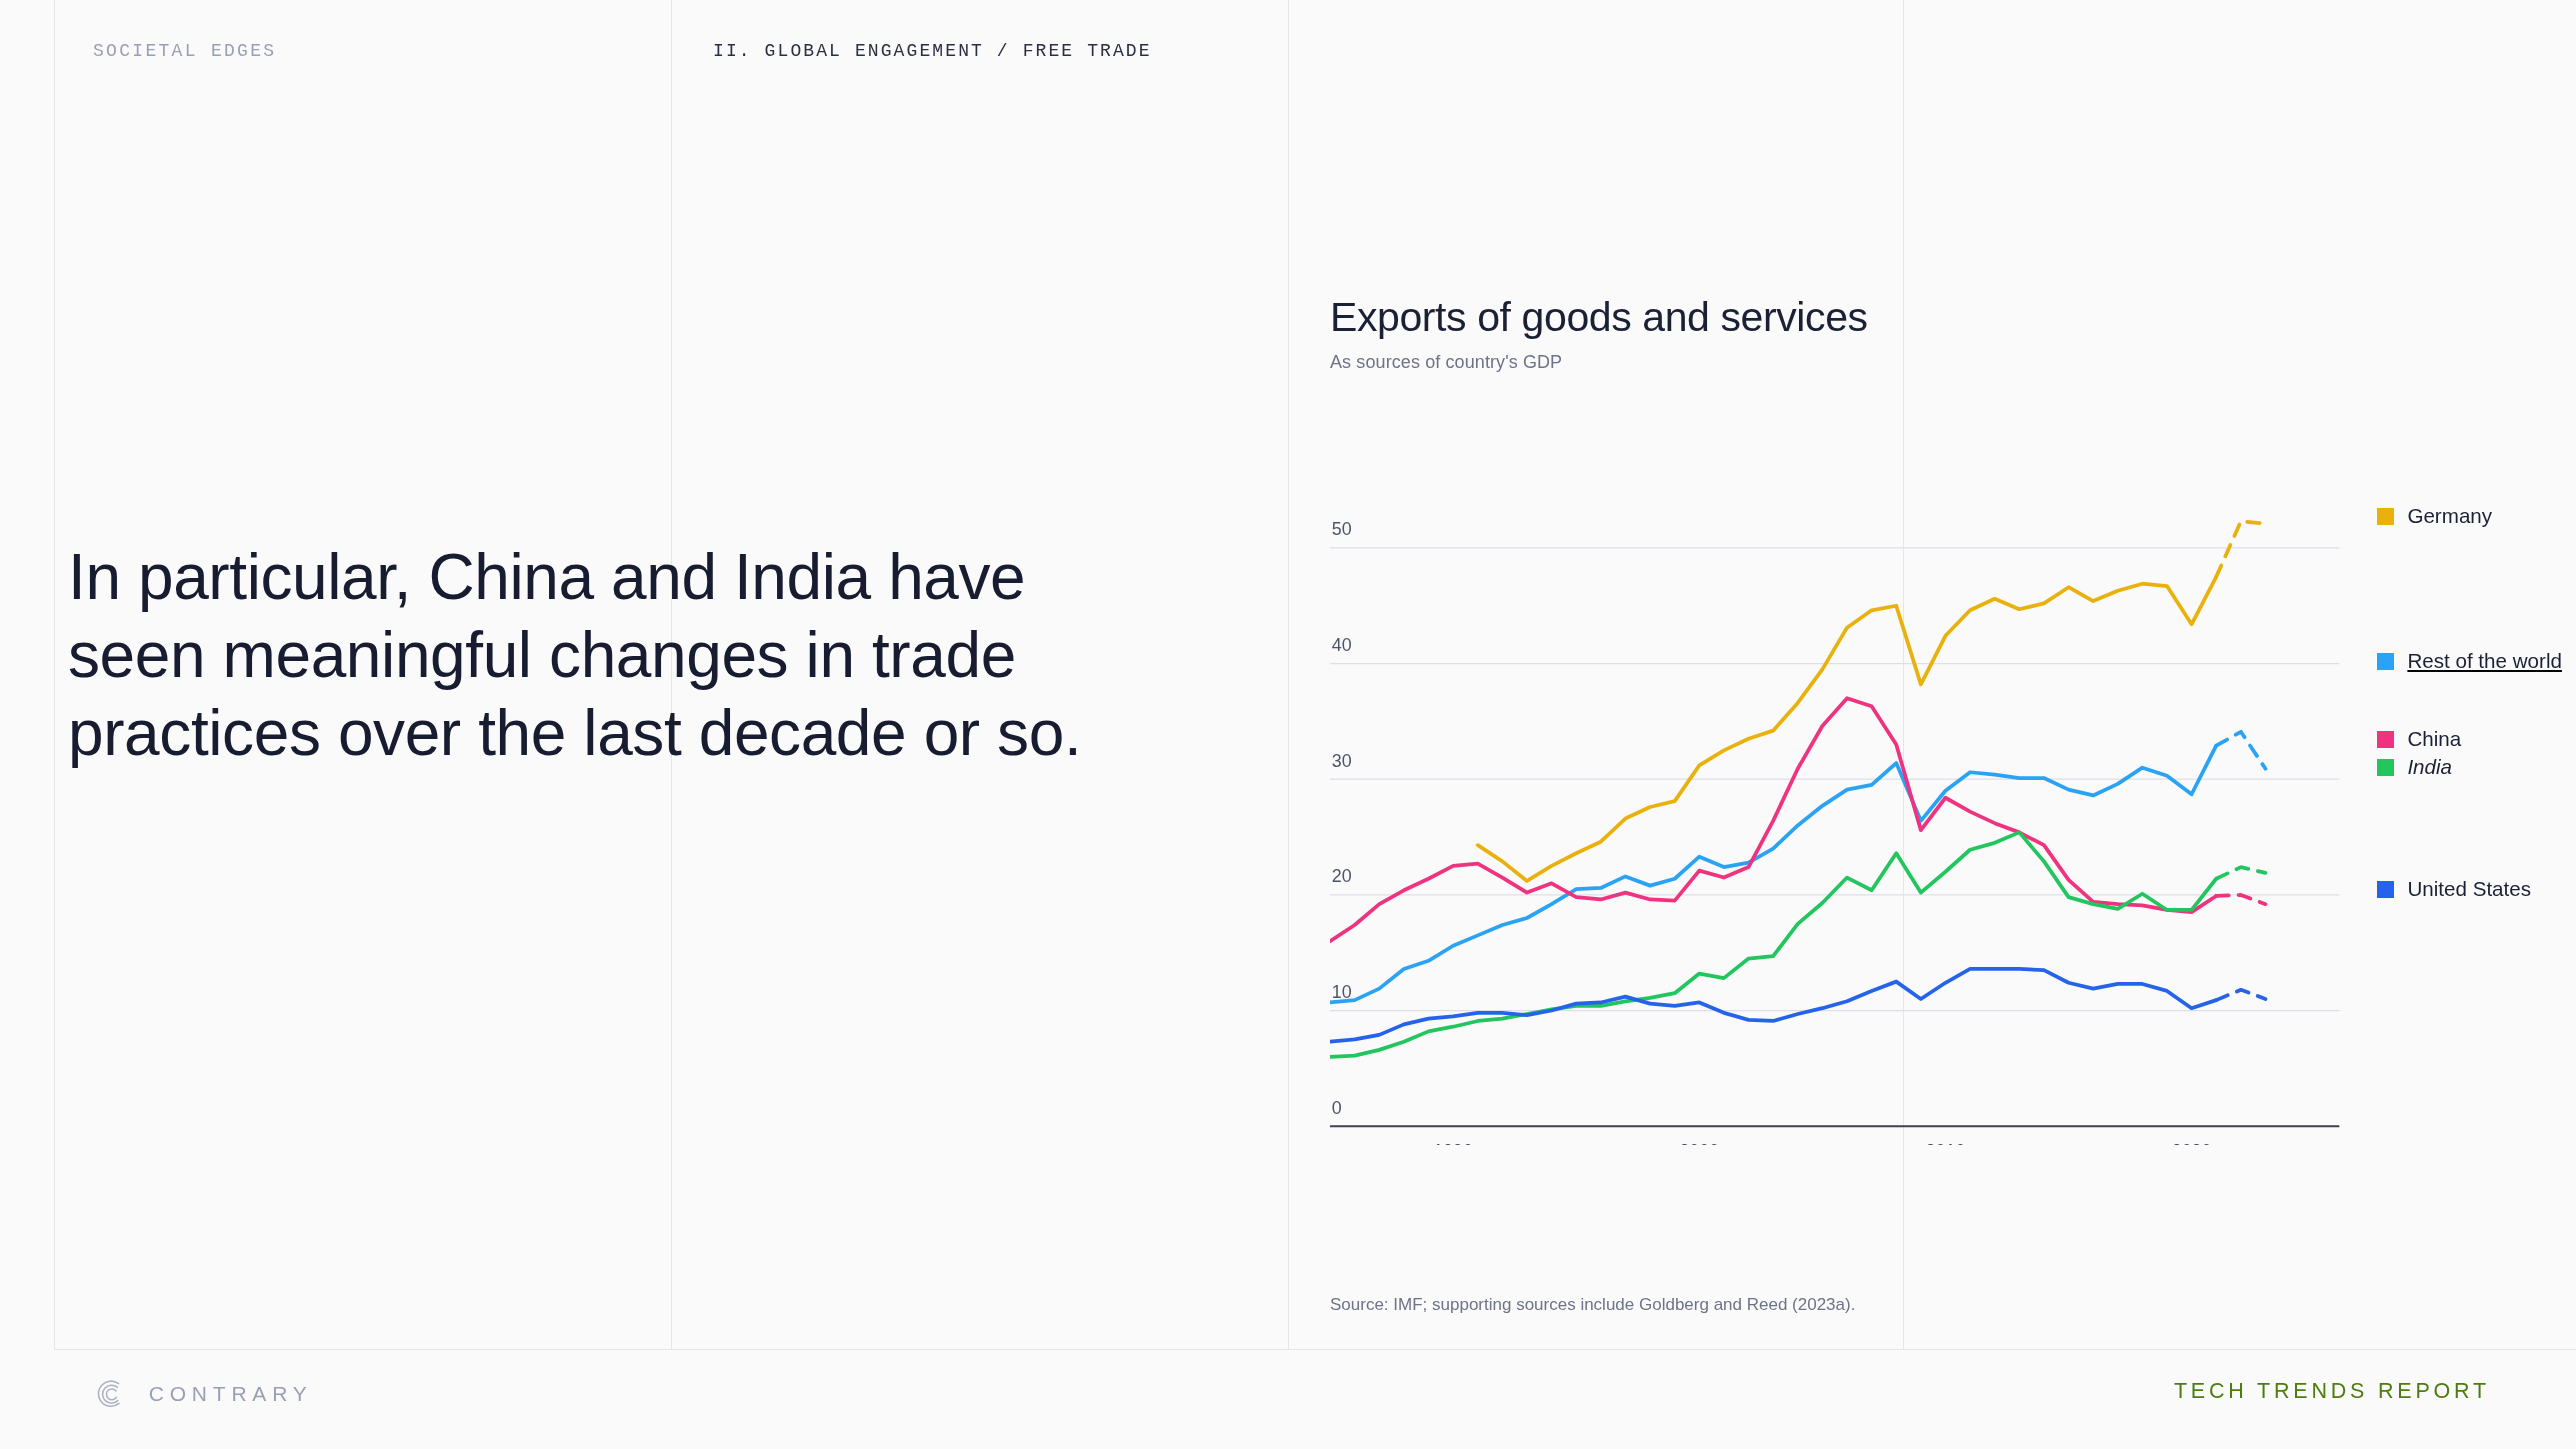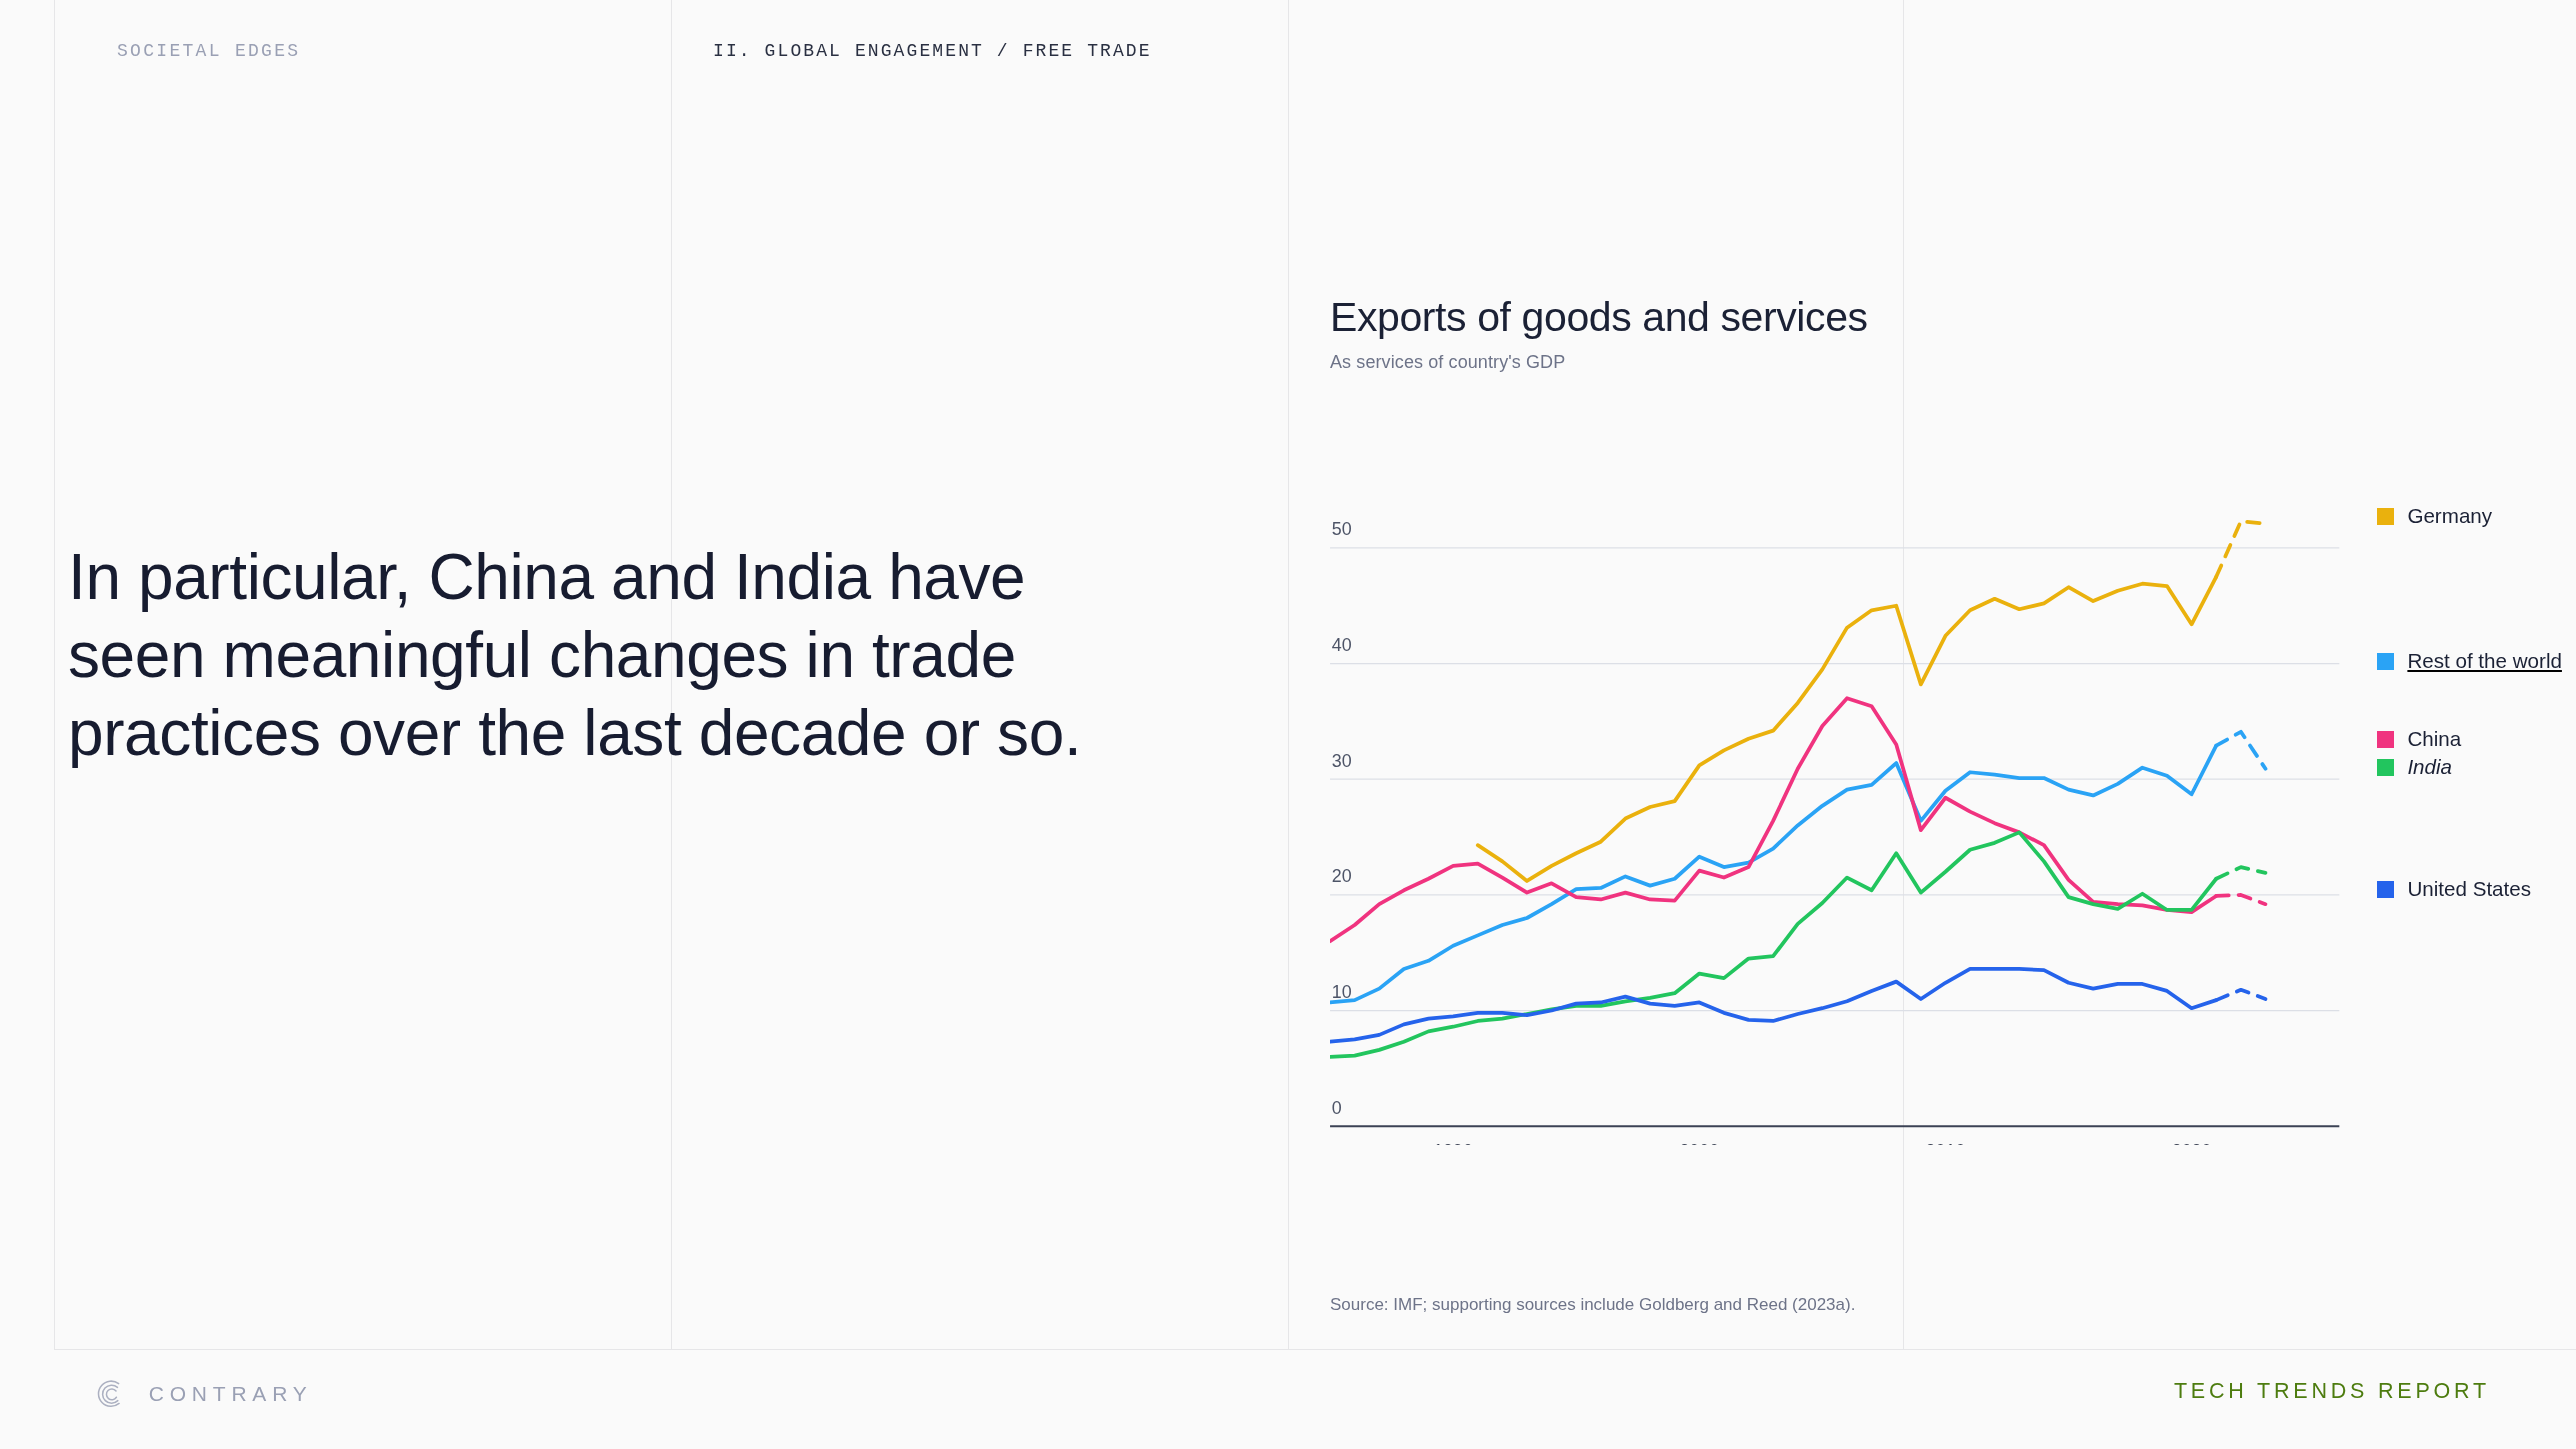--- a/index.html
+++ b/index.html
@@ -20,21 +20,21 @@
   .vrule.right{left:1288px;height:1349px;}
   .vrule.far{left:1903px;height:1349px;}
   .hrule{position:absolute;left:54px;right:0;top:1349px;height:0.9px;background:#e6e6e8;}
 
   
   .eyebrow{
     position:absolute;font-family:"Liberation Mono", monospace;
     font-size:18px;letter-spacing:2.3px;color:#9aa0b4;
     white-space:nowrap;
   }
-  .eyebrow.a{left:93px;top:41px;margin-left:24px;}
+  .eyebrow.a{left:93px;top:41px;}
   .eyebrow.b{left:713px;top:41px;color:#2a3042;letter-spacing:2.1px;}
 
   
   .lede{
     position:absolute;left:68px;top:538px;width:1029px;
     font-size:64px;line-height:1.22;color:#171c30;
     font-weight:400;letter-spacing:-0.4px;
   }
 
   
@@ -78,21 +78,21 @@
   <div class="vrule far"></div>
   <div class="hrule"></div>
 
   <div class="eyebrow a">SOCIETAL EDGES</div>
   <div class="eyebrow b">II. GLOBAL ENGAGEMENT / FREE TRADE</div>
 
   <div class="lede">In particular, China and India have seen meaningful changes in trade practices over the last decade or so.</div>
 
   <div class="chart-wrap">
     <div class="chart-title">Exports of goods and services</div>
-    <div class="chart-sub">As services of country's GDP</div>
+    <div class="chart-sub">As sources of country's GDP</div>
   </div>
 
   <div class="plot">
     <svg id="chart-svg" width="1208" height="680" viewBox="0 0 1350 760">
         <line x1="0" y1="609.7272727272727" x2="1128" y2="609.7272727272727" stroke="#dcdfe6" stroke-width="1.4"></line>
         <text x="2" y="595.7272727272727" font-size="20" fill="#4d5467" font-family="&quot;Liberation Sans&quot;, sans-serif">10</text>
         <line x1="0" y1="480.45454545454544" x2="1128" y2="480.45454545454544" stroke="#dcdfe6" stroke-width="1.4"></line>
         <text x="2" y="466.45454545454544" font-size="20" fill="#4d5467" font-family="&quot;Liberation Sans&quot;, sans-serif">20</text>
         <line x1="0" y1="351.1818181818182" x2="1128" y2="351.1818181818182" stroke="#dcdfe6" stroke-width="1.4"></line>
         <text x="2" y="337.1818181818182" font-size="20" fill="#4d5467" font-family="&quot;Liberation Sans&quot;, sans-serif">30</text>

